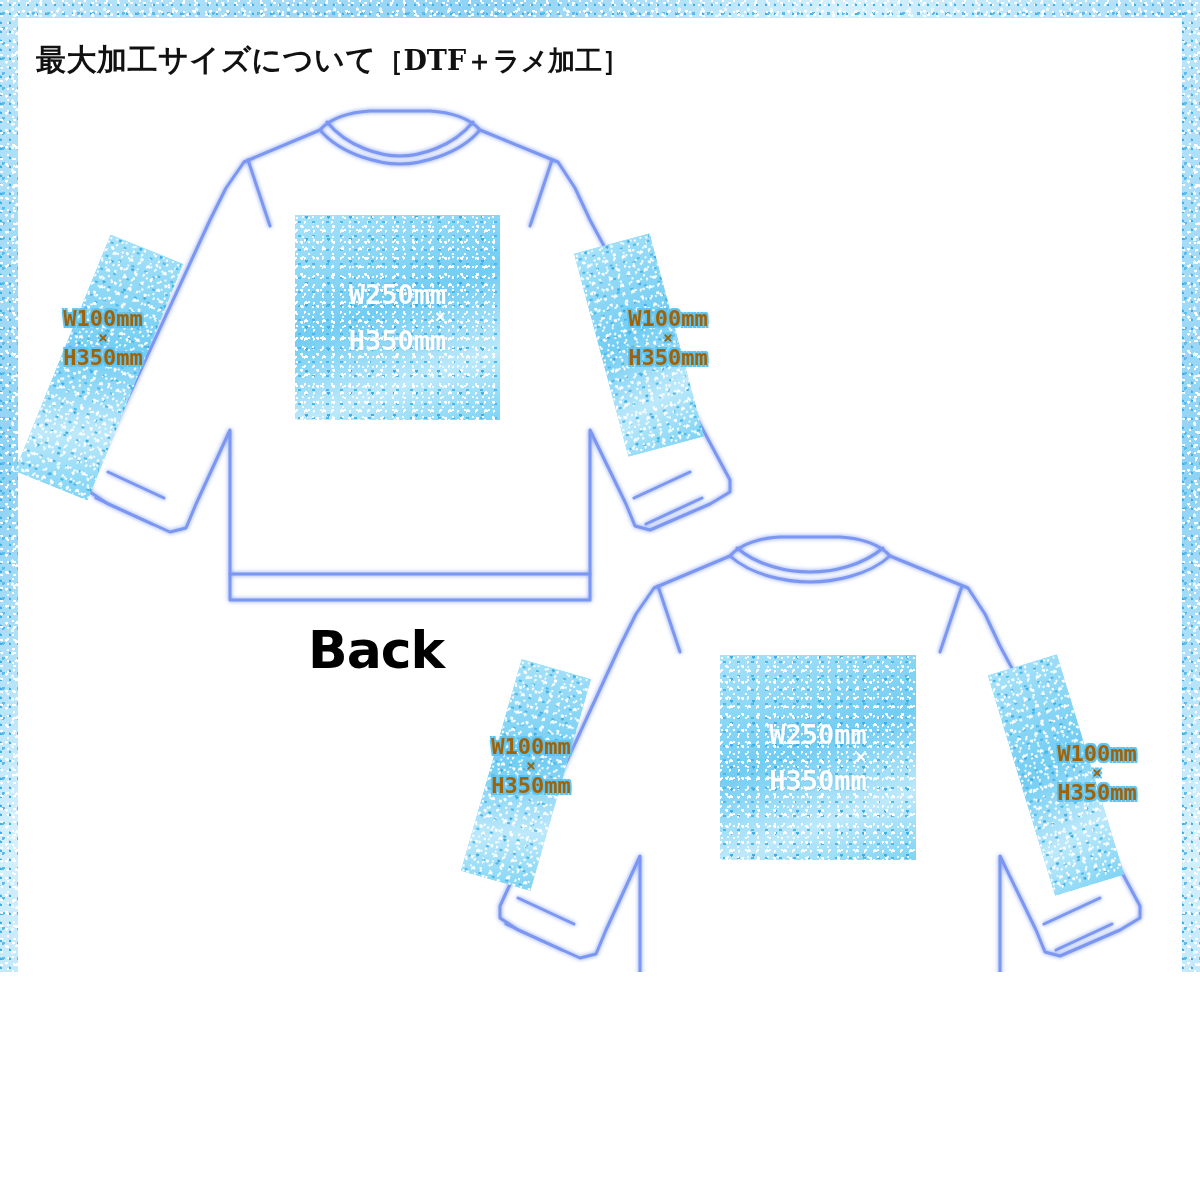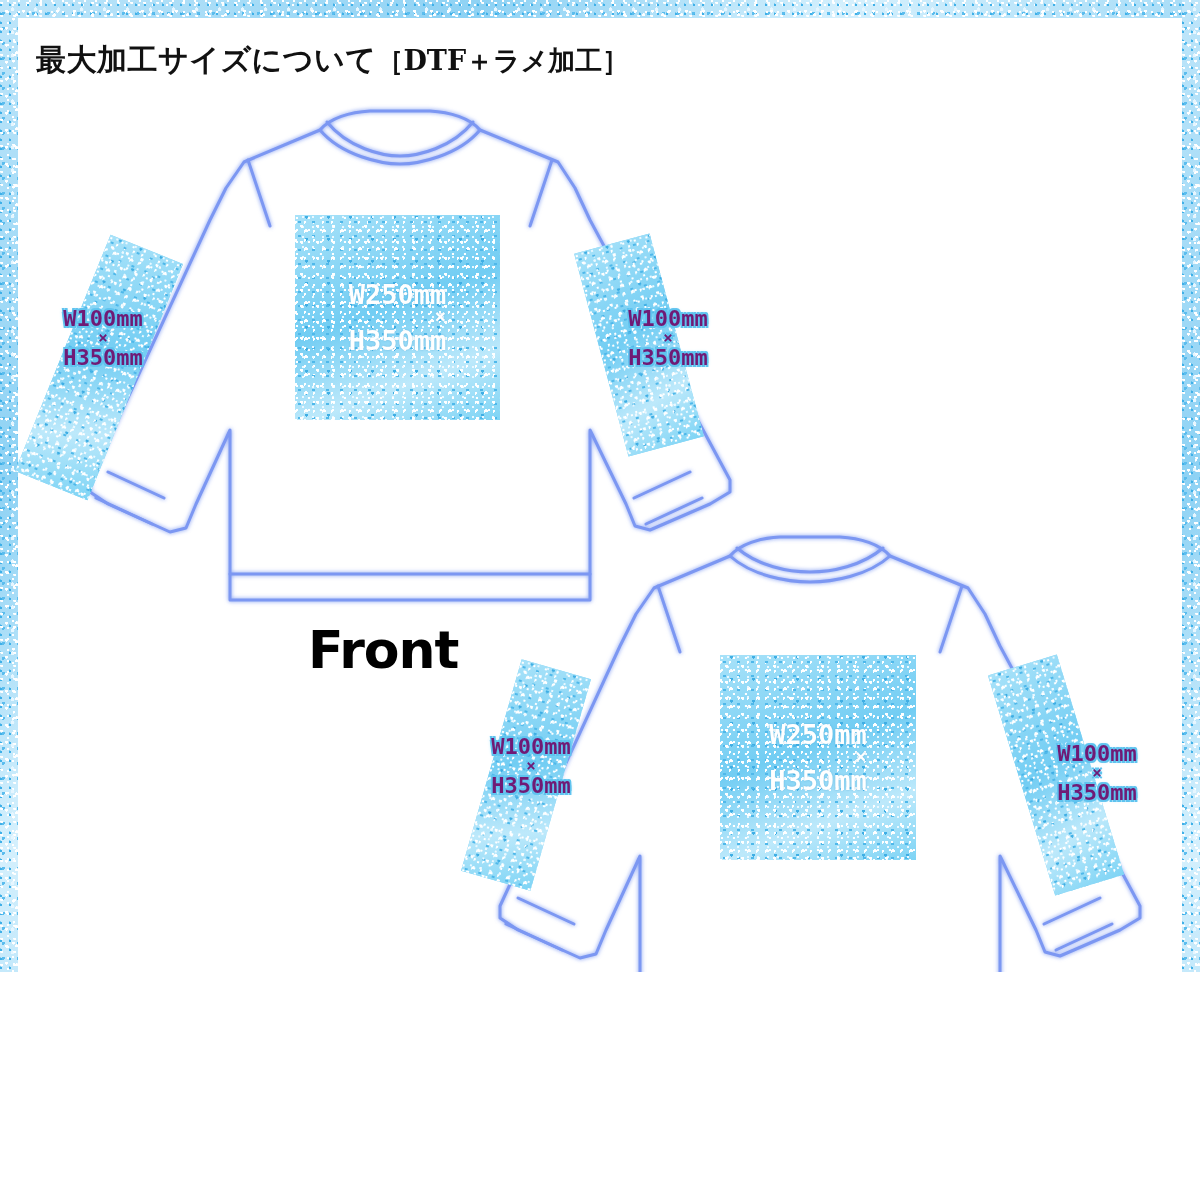--- a/index.html
+++ b/index.html
@@ -98,21 +98,21 @@
 
   .chest-label { font-size: 27px; }
   .chest-label .w, .chest-label .h { display: block; }
 
   
   .sleeve-label {
     position: absolute;
     font-family: "DejaVu Sans Mono", "Liberation Mono", monospace;
     font-weight: bold;
     font-size: 22px;
-    color: #701a75;
+    color: #a16207;
     text-align: center;
     line-height: 1.05;
     text-shadow:
       -1.6px -1.6px 0 #5fc3ef, 1.6px -1.6px 0 #5fc3ef,
       -1.6px  1.6px 0 #5fc3ef, 1.6px  1.6px 0 #5fc3ef,
        0 0 4px #8fd8f6;
     white-space: nowrap;
   }
   .sleeve-label .x { display: block; font-size: 0.72em; line-height: 1; }
 
@@ -190,21 +190,21 @@
     <span>H350mm</span>
   </div>
 
   <div class="print-area sleeve" id="front-right-sleeve-area" style="left:600px; top:240px; width:78px; height:210px; transform: rotate(-15deg);"></div>
   <div class="sleeve-label" id="front-right-sleeve-label" style="left:603px; top:307px; width:130px;">
     <span>W100mm</span>
     <span class="x">×</span>
     <span>H350mm</span>
   </div>
 
-  <div class="view-caption" id="caption-front">Front</div>
+  <div class="view-caption" id="caption-front">Back</div>
 
   <svg class="shirt-svg" id="shirt-back" style="left:440px; top:520px;" width="740" height="540" viewBox="0 0 740 540">
     <defs>
       <filter id="glowB" x="-20%" y="-20%" width="140%" height="140%">
         <feGaussianBlur stdDeviation="2.2" result="b2"></feGaussianBlur>
         <feMerge>
             <feMergeNode in="b2"></feMergeNode>
             <feMergeNode in="SourceGraphic"></feMergeNode>
           </feMerge>
       </filter>

